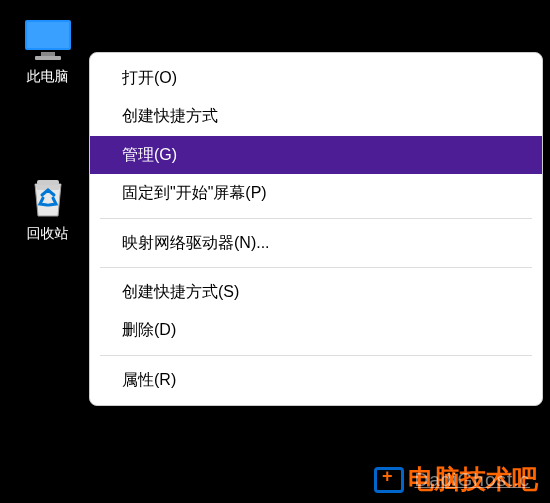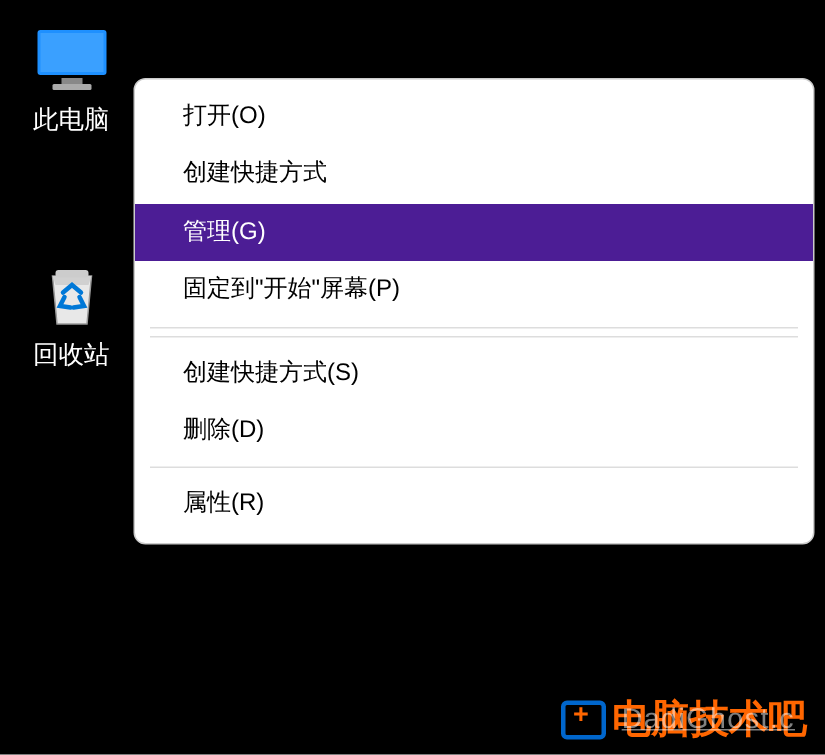--- a/index.html
+++ b/index.html
@@ -33,21 +33,21 @@
     }
     .desktop-icon .icon-img {
       width: 50px;
       height: 44px;
       display: flex;
       align-items: center;
       justify-content: center;
     }
     .desktop-icon .label {
       color: #fff;
-      font-size: 17px;
+      font-size: 14px;
       text-align: center;
       white-space: nowrap;
     }
     .icon-this-pc { top: 18px; left: 10px; }
     .icon-recycle { top: 175px; left: 10px; justify-content: flex-end; }
     .context-menu {
       position: absolute;
       top: 52px;
       left: 89px;
       width: 454px;
@@ -144,20 +144,21 @@
     </div>
     <div class="label">回收站</div>
   </div>
 
   <div class="context-menu">
     <div class="menu-item">打开(O)</div>
     <div class="menu-item">创建快捷方式</div>
     <div class="menu-item highlighted">管理(G)</div>
     <div class="menu-item">固定到"开始"屏幕(P)</div>
     <div class="menu-separator"></div>
+    <div class="menu-item">映射网络驱动器(N)...</div>
     <div class="menu-separator"></div>
     <div class="menu-item">创建快捷方式(S)</div>
     <div class="menu-item">删除(D)</div>
     <div class="menu-separator"></div>
     <div class="menu-item">属性(R)</div>
   </div>
 
   <div class="watermark">
     <span class="watermark-icon"></span>
     <span>电脑技术吧</span>

